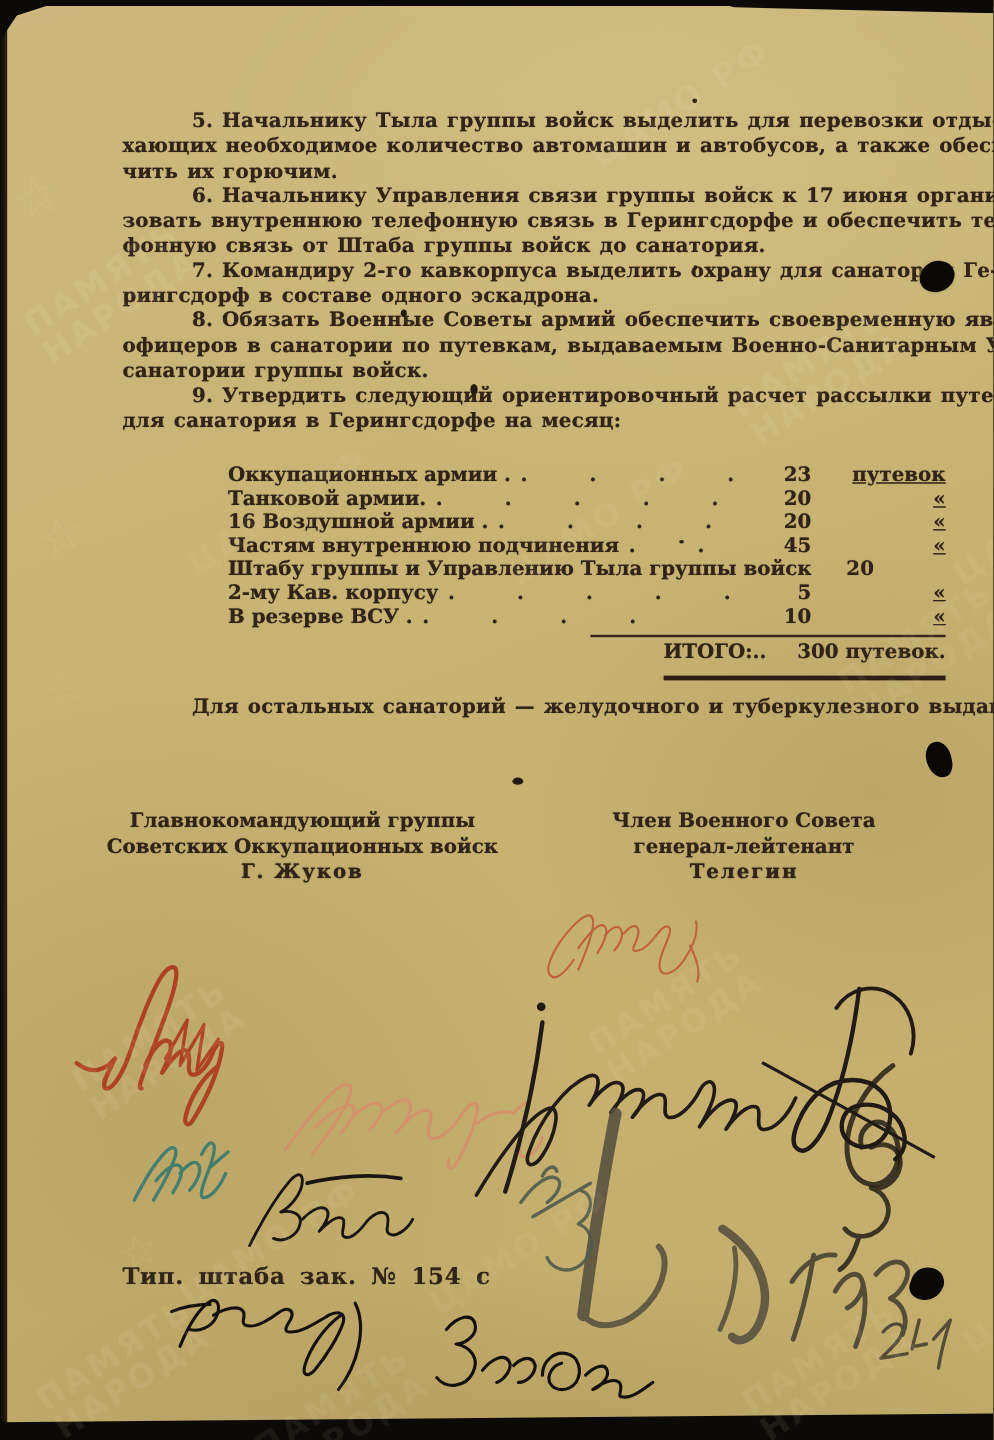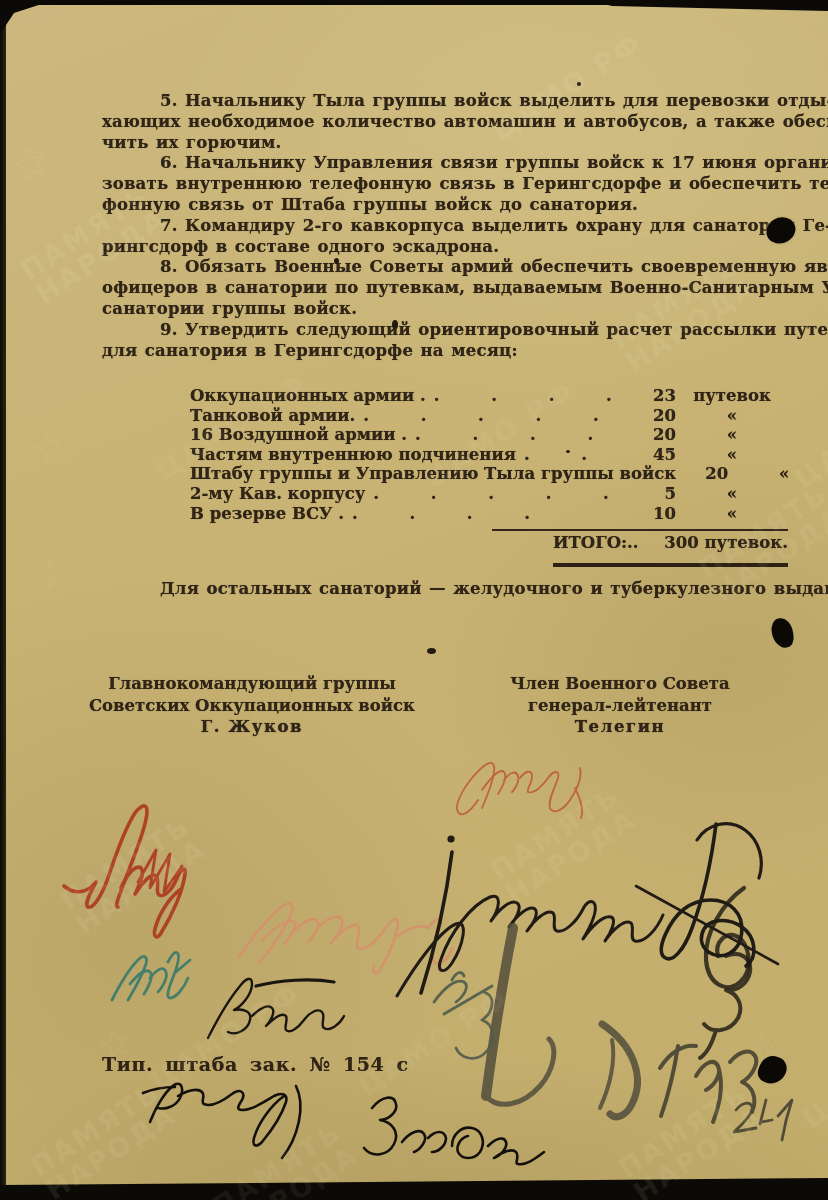--- a/index.html
+++ b/index.html
@@ -23,21 +23,21 @@
     white-space:nowrap;overflow:visible;
   }
   .tline.end{text-align-last:left;}
   .tline.ind{text-indent:58px;}
   
   .vtable{position:absolute;left:190px;top:386px;width:598px;}
   .vrow{display:flex;line-height:19.6px;font-size:16.5px;font-weight:700;text-shadow:0 0 0.7px rgba(43,32,18,0.65);}
   .vlabel{white-space:pre;}
   .vleader{flex:1;overflow:hidden;white-space:pre;padding-left:8px;}
   .vvalue{width:44px;text-align:right;flex:none;}
-  .vunit{width:112px;text-align:center;flex:none;}
+  .vunit{width:112px;text-align:right;flex:none;text-decoration:underline;}
   .rule1{position:absolute;left:492px;top:529px;width:296px;border-top:2.5px solid #32271a;}
   .total-row{position:absolute;left:553px;top:533px;width:235px;display:flex;justify-content:space-between;
     font-size:16.5px;font-weight:700;line-height:20px;text-shadow:0 0 0.7px rgba(43,32,18,0.65);}
   .rule2{position:absolute;left:553px;top:563px;width:235px;border-top:4px solid #2c2114;}
   
   .closeblock{position:absolute;left:102px;top:579px;width:687px;}
   
   .signblock{position:absolute;text-align:center;font-size:16.5px;font-weight:700;line-height:21.5px;
     text-shadow:0 0 0.7px rgba(43,32,18,0.65);}
   .sign-left{left:87px;top:673px;width:330px;}

